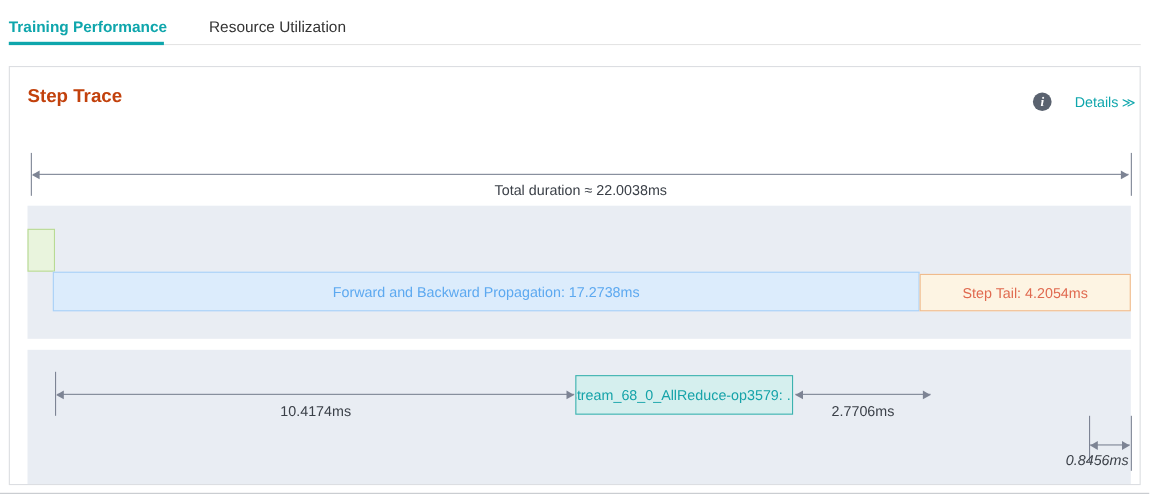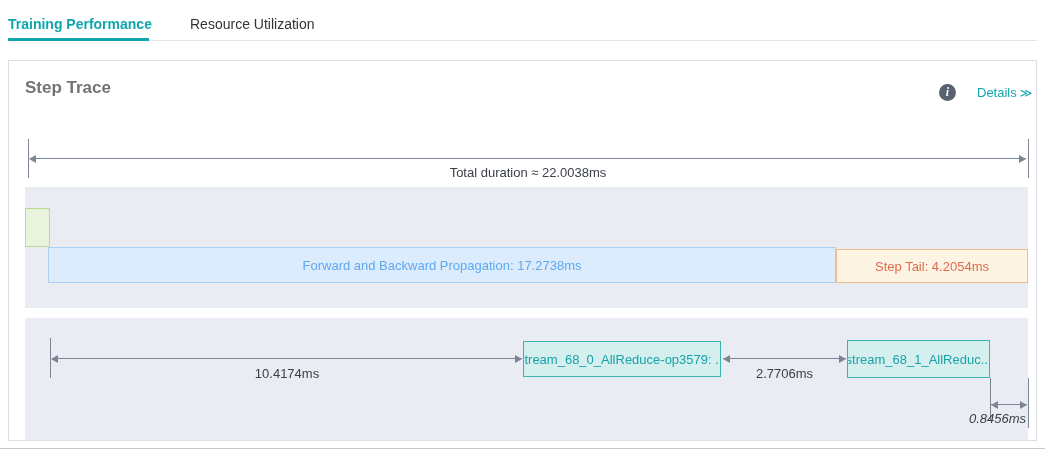--- a/index.html
+++ b/index.html
@@ -13,21 +13,21 @@
     --tealbox-border:#3db2af;--tealbox-fill:#d5efee;--tealbox-text:#16a3a9;
   }
   *{margin:0;padding:0;box-sizing:border-box;}
   body{font-family:"Liberation Sans","DejaVu Sans",sans-serif;background:#fff;}
   #app{position:relative;width:1045px;height:450px;background:#fff;overflow:hidden;}
   .tab{position:absolute;top:16px;font-size:14px;color:#333;cursor:pointer;white-space:nowrap;}
   .tab.active{color:var(--teal);font-weight:bold;}
   .tab-divider{position:absolute;left:8px;top:40px;width:1029px;height:1px;background:#e4e4e4;}
   .tab-underline{position:absolute;left:8px;top:38px;width:141px;height:3px;background:var(--teal);}
   .card{position:absolute;left:8px;top:60px;width:1029px;height:381px;background:#fff;border:1px solid #dcdee2;}
-  .card-title{position:absolute;left:25px;top:78px;font-size:17px;font-weight:bold;color:#737373;}
+  .card-title{position:absolute;left:25px;top:78px;font-size:17px;font-weight:bold;color:#c2410c;}
   .info-icon{position:absolute;left:939px;top:84px;width:17px;height:17px;border-radius:50%;
     background:#5a626f;color:#fff;font-family:"Liberation Serif",serif;font-style:italic;
     font-weight:bold;font-size:12px;display:flex;align-items:center;justify-content:center;cursor:pointer;}
   .details-link{position:absolute;left:977px;top:85px;font-size:13px;color:var(--teal);cursor:pointer;white-space:nowrap;}
   .details-link .chev{font-size:12px;margin-left:3px;}
   .mlabel{position:absolute;font-size:13px;color:var(--label);white-space:nowrap;margin-top:28px;}
   .hline{position:absolute;height:1px;background:var(--arrow);}
   .vtick{position:absolute;width:1px;background:var(--arrow);}
   .ah{position:absolute;width:0;height:0;border-top:4px solid transparent;border-bottom:4px solid transparent;}
   .ah.r{border-left:7px solid var(--arrow);}
@@ -81,21 +81,20 @@
   <div class="ah l" style="left:51px;top:355px;"></div>
   <div class="ah r" style="left:515px;top:355px;"></div>
 
   <div class="durbox teal-box" style="left:523px;top:341px;width:198px;height:36px;">stream_68_0_AllReduce-op3579: ...</div>
 
   <div class="mlabel" style="left:723px;top:338px;width:123px;text-align:center;">2.7706ms</div>
   <div class="hline" style="left:723px;top:358px;width:123px;"></div>
   <div class="ah l" style="left:723px;top:355px;"></div>
   <div class="ah r" style="left:839px;top:355px;"></div>
 
-  <div class="durbox teal-box" style="left:847px;top:340px;width:143px;height:38px;">stream_68_1_AllReduc...</div>
 
   <div class="vtick" style="left:990px;top:378px;height:42px;"></div>
   <div class="vtick" style="left:1028px;top:378px;height:50px;"></div>
   <div class="mlabel" style="left:918px;top:383px;width:108px;text-align:right;font-style:italic;">0.8456ms</div>
   <div class="hline" style="left:991px;top:404px;width:36px;"></div>
   <div class="ah l" style="left:991px;top:401px;"></div>
   <div class="ah r" style="left:1020px;top:401px;"></div>
 
   <div class="bottom-line"></div>
 </div>

